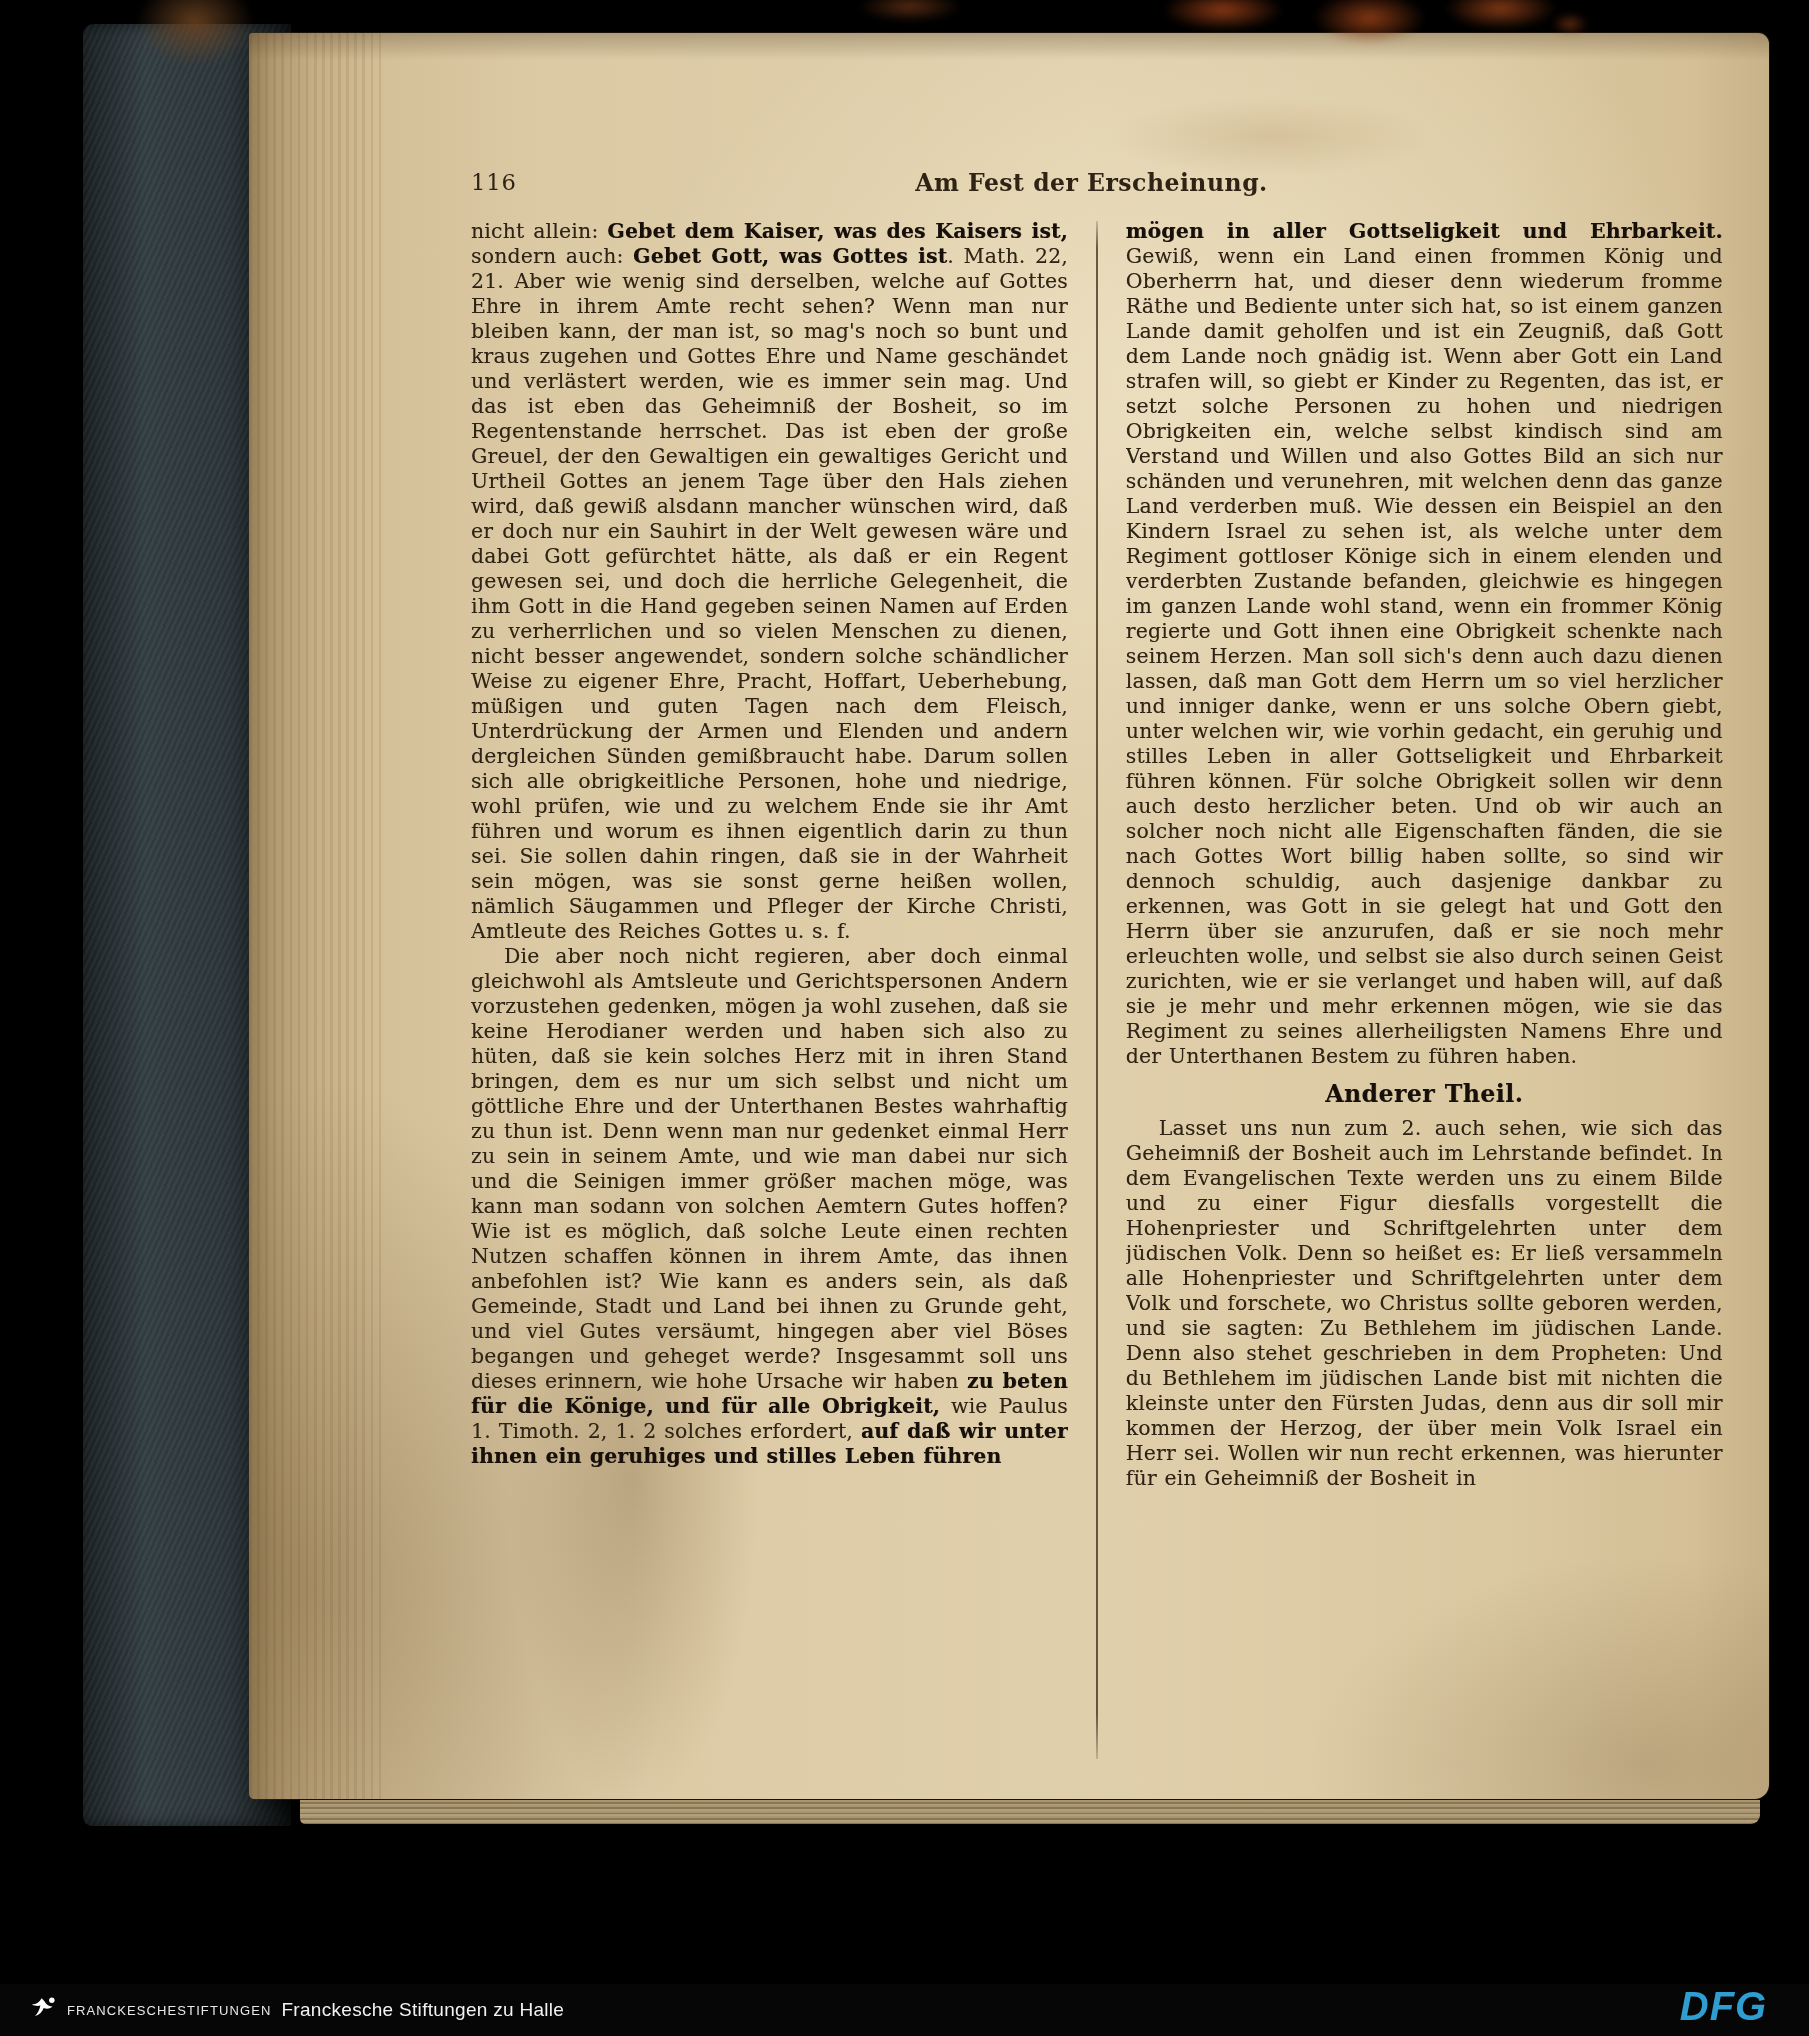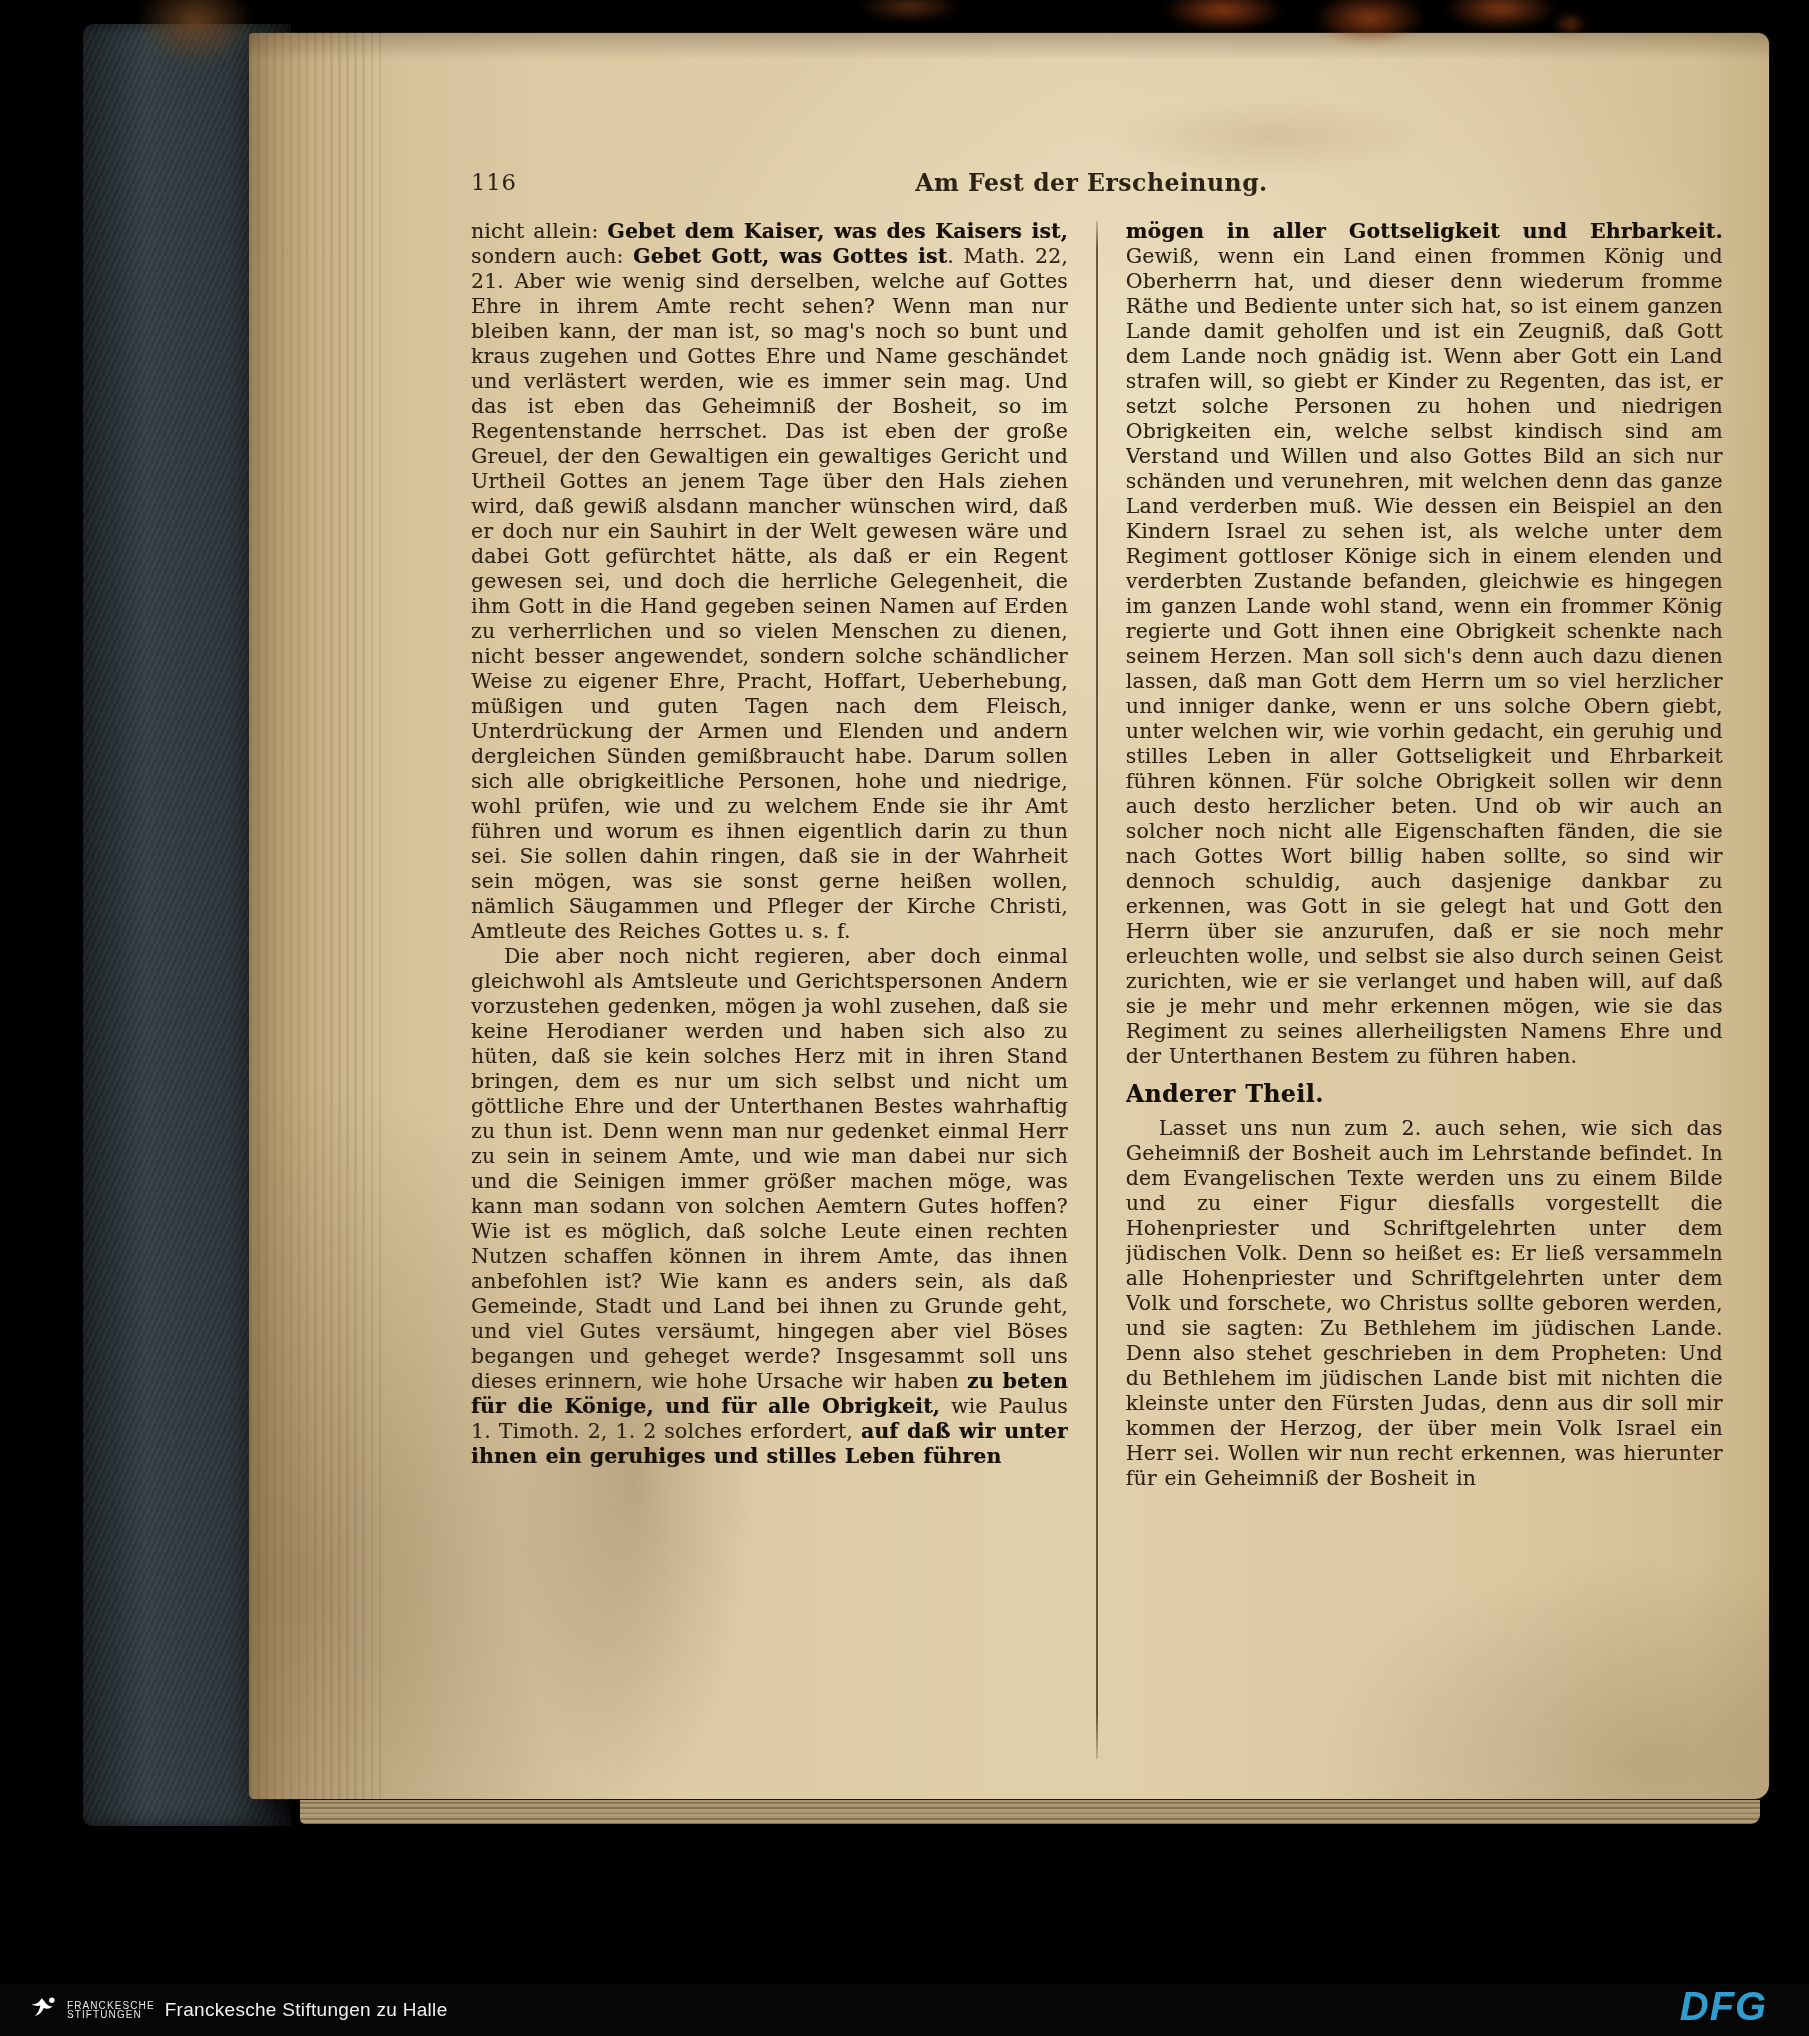--- a/index.html
+++ b/index.html
@@ -97,35 +97,35 @@
     text-shadow:0.2px 0.2px 0 rgba(46,35,21,0.35);
   }
   .column-rule {
     width:1.8px; height:1538px; margin:1.8px 28px 0 28px;
     background:linear-gradient(to bottom, rgba(70,55,35,0.2), rgba(70,55,35,0.8) 27px, rgba(70,55,35,0.8) 1493px, rgba(70,55,35,0.2));
   }
   .para { margin:0; }
   .para.indent { text-indent:33px; }
   .para .b { font-weight:bold; color:#17100a; text-shadow:0.4px 0.3px 0 rgba(23,16,10,0.5); }
   .para.heading {
-    text-indent:0; font-weight:bold; font-size:23.5px;
+    text-align:center; text-indent:0; font-weight:bold; font-size:23.5px;
     color:#17100a; margin:12.7px 0 9px 0; letter-spacing:0.5px;
     text-shadow:0.4px 0.3px 0 rgba(23,16,10,0.5);
   }
 
   
   .footer-bar {
     position:absolute; left:0; bottom:0; width:1809px; height:52px;
     background:#060606; display:flex; align-items:center;
     font-family:"Liberation Sans", sans-serif;
   }
   .fs-logo { display:flex; align-items:center; gap:9px; margin-left:25px; }
   .fs-emblem { width:33px; height:33px; display:block; }
-  .fs-emblem-text { display:flex; flex-direction:column; color:#e8e8e8;
-    font-size:10px; letter-spacing:1.1px; line-height:9px; }
+  .fs-emblem-text { display:flex; flex-direction:row; color:#e8e8e8;
+    font-size:13px; letter-spacing:1.1px; line-height:9px; }
   .fs-label { color:#f2f2f2; font-size:19px; margin-left:1px; letter-spacing:0.3px; }
   .dfg-logo {
     position:absolute; right:42px; bottom:7.2px;
     font-style:italic; font-weight:bold; font-size:40px; letter-spacing:0.9px;
   }
 </style>
 </head>
 <body>
 
 <div class="book-cover"></div>

